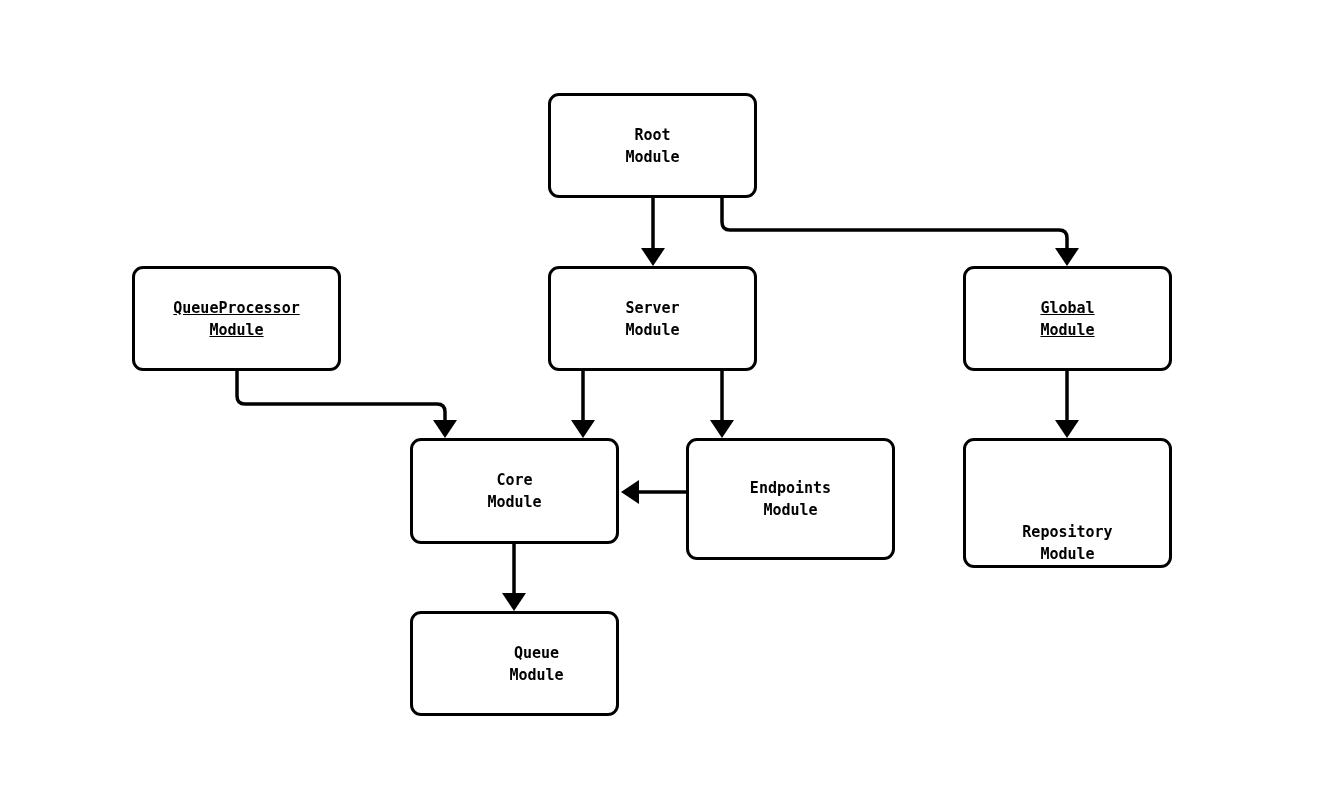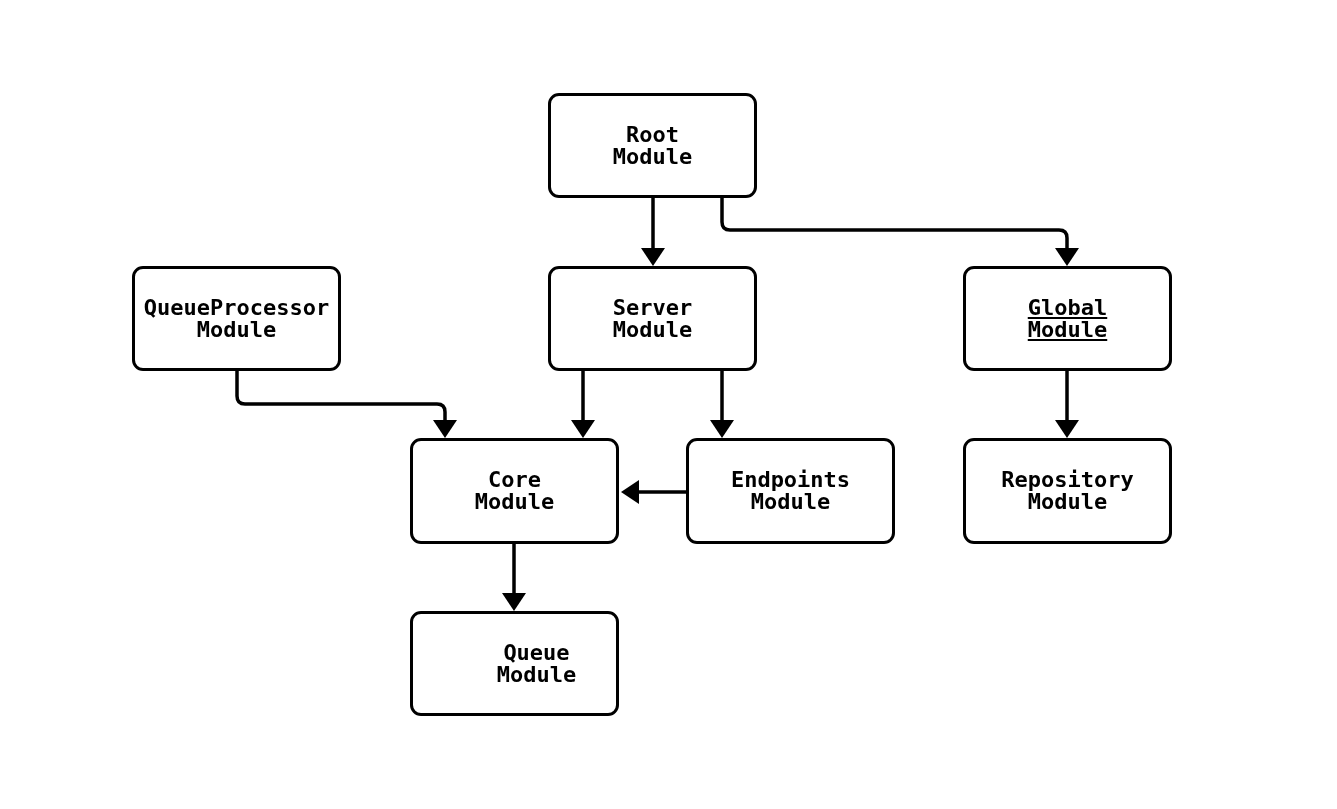--- a/index.html
+++ b/index.html
@@ -35,21 +35,21 @@
     border: 3.5px solid var(--stroke);
     border-radius: 11px;
     display: flex;
     align-items: center;
     justify-content: center;
     text-align: center;
   }
   .node-label {
     font-family: "DejaVu Sans Mono", "Liberation Mono", monospace;
     font-weight: bold;
-    font-size: 22px;
+    font-size: 15px;
     line-height: 22px;
     color: var(--stroke);
     white-space: pre-line;
   }
 </style>
 </head>
 <body>
 
 <div class="canvas">
 
@@ -94,46 +94,46 @@
       <path d="M514 544 V595"></path>
       <polygon points="514,611 502,593 526,593"></polygon>
     </g>
   </svg>
 
   <div class="node" style="left:548px; top:93px;">
     <span class="node-label">Root
 Module</span>
   </div>
 
-  <div class="node" style="left:132px; top:266px;">
+  <div class="node" style="left:132px; top:266px;text-decoration:underline;">
     <span class="node-label">QueueProcessor
 Module</span>
   </div>
 
   <div class="node" style="left:548px; top:266px;justify-content:center;">
     <span class="node-label">Server
 Module</span>
   </div>
 
   <div class="node" style="left:963px; top:266px;text-decoration:underline;">
     <span class="node-label">Global
 Module</span>
   </div>
 
   <div class="node" style="left:410px; top:438px; height:106px;">
     <span class="node-label">Core
 Module</span>
   </div>
 
-  <div class="node" style="left:686px; top:438px; height:106px;">
+  <div class="node" style="left:686px; top:438px; height:122px;">
     <span class="node-label">Endpoints
 Module</span>
   </div>
 
-  <div class="node" style="left:963px; top:438px; height:106px;">
+  <div class="node" style="left:963px; top:438px; height:130px;align-items:flex-end;">
     <span class="node-label">Repository
 Module</span>
   </div>
 
   <div class="node" style="left:410px; top:611px;padding-left:44px;">
     <span class="node-label">Queue
 Module</span>
   </div>
 
 </div>

